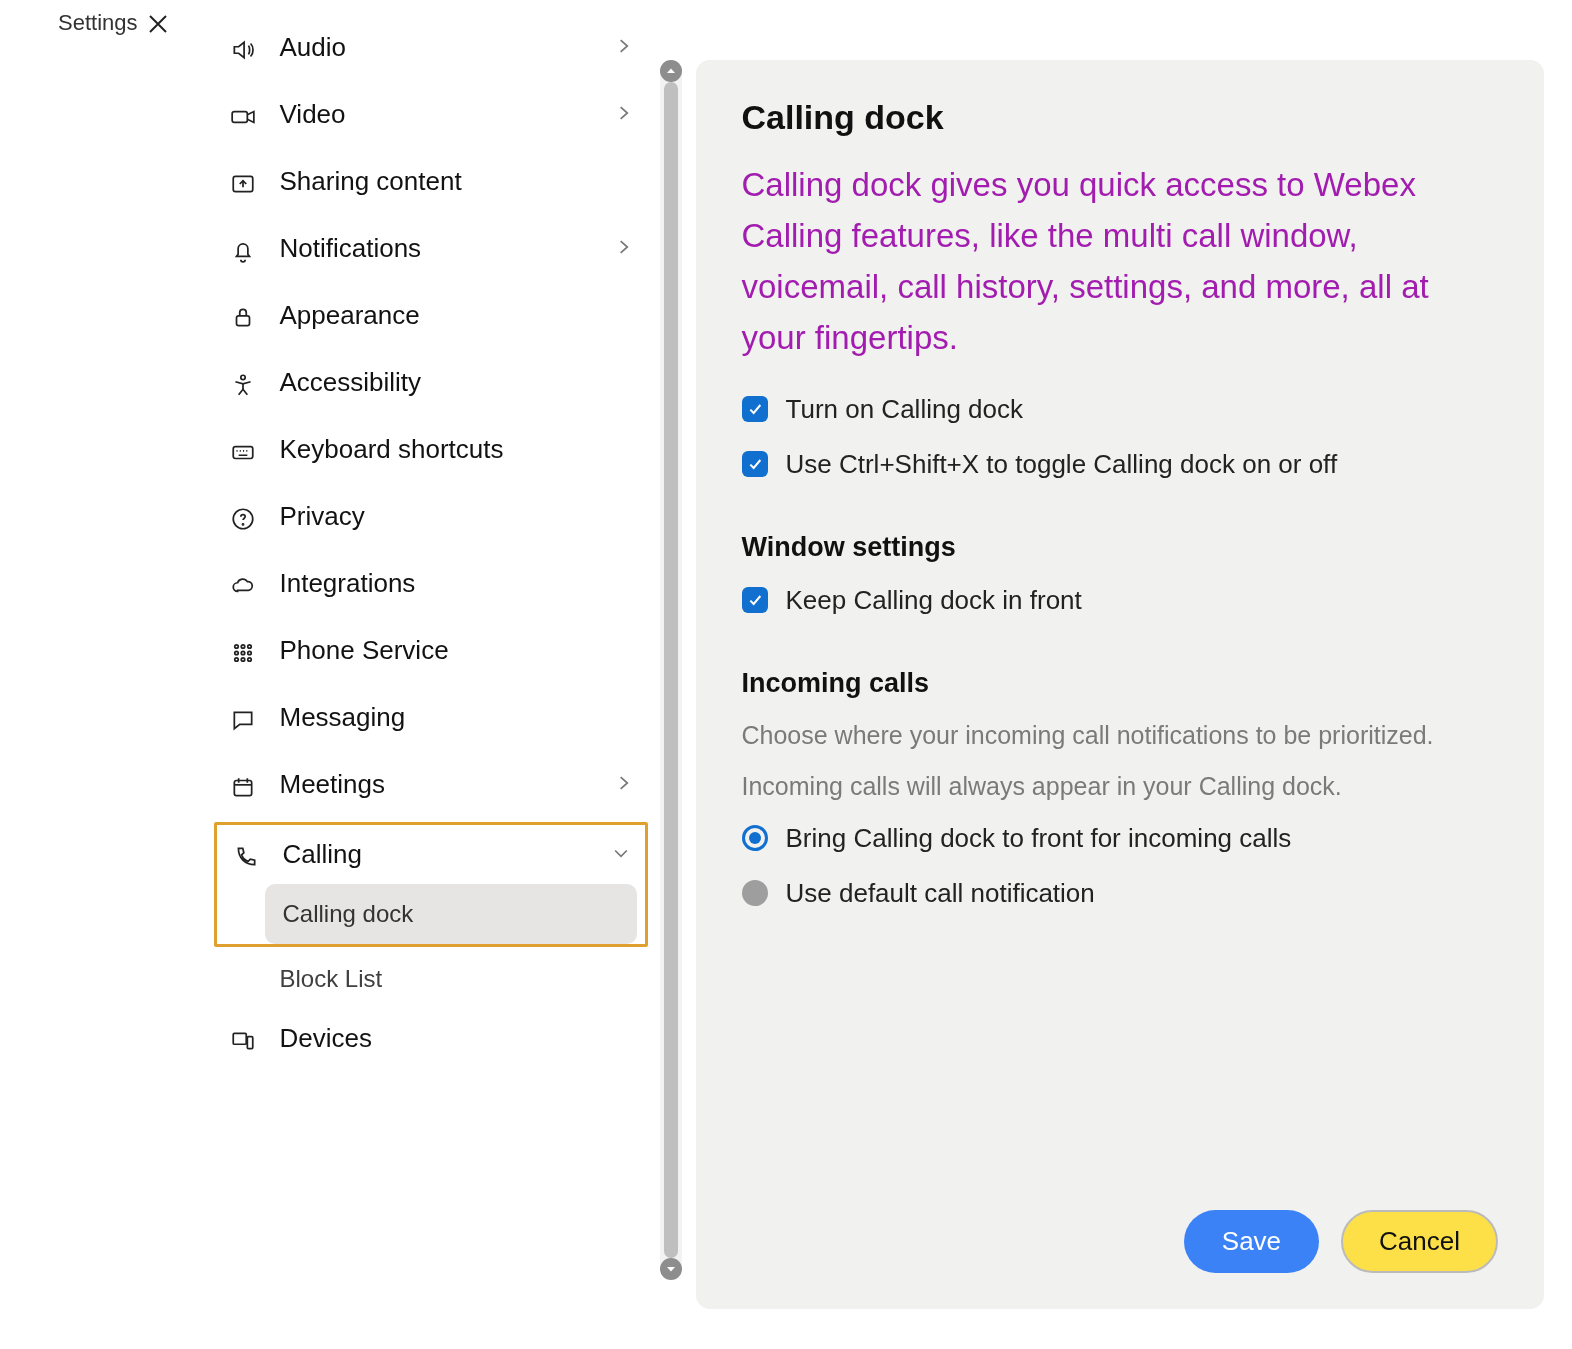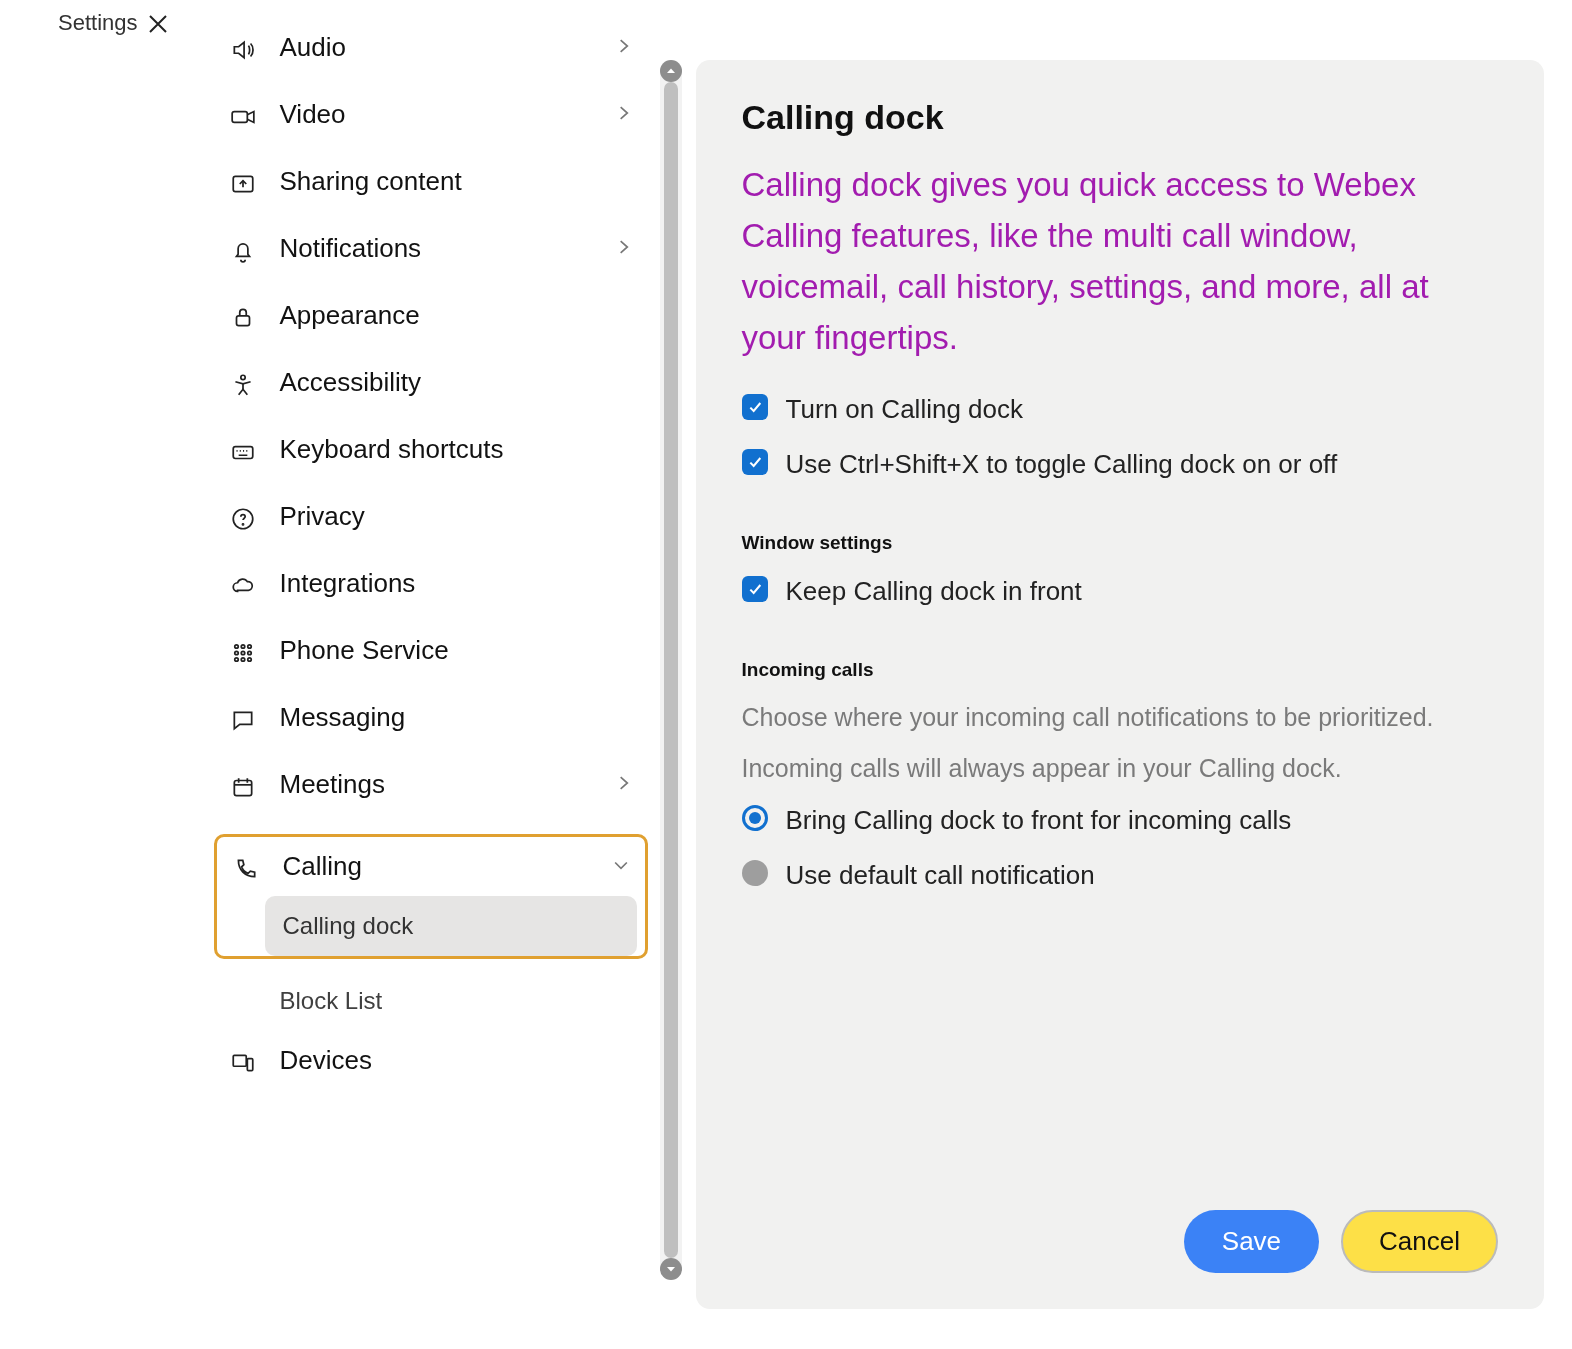--- a/index.html
+++ b/index.html
@@ -82,22 +82,22 @@
   }
   .sidebar-item .chevron svg {
     width: 20px;
     height: 20px;
     stroke: #777;
     fill: none;
     stroke-width: 2;
   }
   .highlight-group {
     border: 3px solid #e0a030;
-    border-radius: 10px;
-    margin: 16px 0;
+    border-radius: 2px;
+    margin: 4px 0;
   }
   .highlight-group .sidebar-item {
     padding-top: 14px;
     padding-bottom: 14px;
   }
   .sidebar-subitem {
     margin-left: 48px;
     margin-right: 8px;
     padding: 16px 18px;
     font-size: 24px;
@@ -185,20 +185,21 @@
     margin-bottom: 22px;
   }
   .panel-desc {
     font-size: 33px;
     color: #a21caf;
     line-height: 1.55;
     margin-bottom: 30px;
   }
   .option-row {
     display: flex;
+    align-items: center;
     gap: 18px;
     margin-bottom: 24px;
     font-size: 26px;
     color: #222;
   }
   .checkbox {
     width: 26px;
     height: 26px;
     border-radius: 6px;
     background: #1170cf;
@@ -208,21 +209,21 @@
     flex-shrink: 0;
   }
   .checkbox svg {
     width: 16px;
     height: 16px;
     stroke: #fff;
     fill: none;
     stroke-width: 3;
   }
   .section-subheading {
-    font-size: 19px;
+    font-size: 27px;
     font-weight: 700;
     color: #111;
     margin-top: 28px;
     margin-bottom: 22px;
   }
   .help-text {
     font-size: 25px;
     color: #7a7a7a;
     margin-bottom: 22px;
   }

